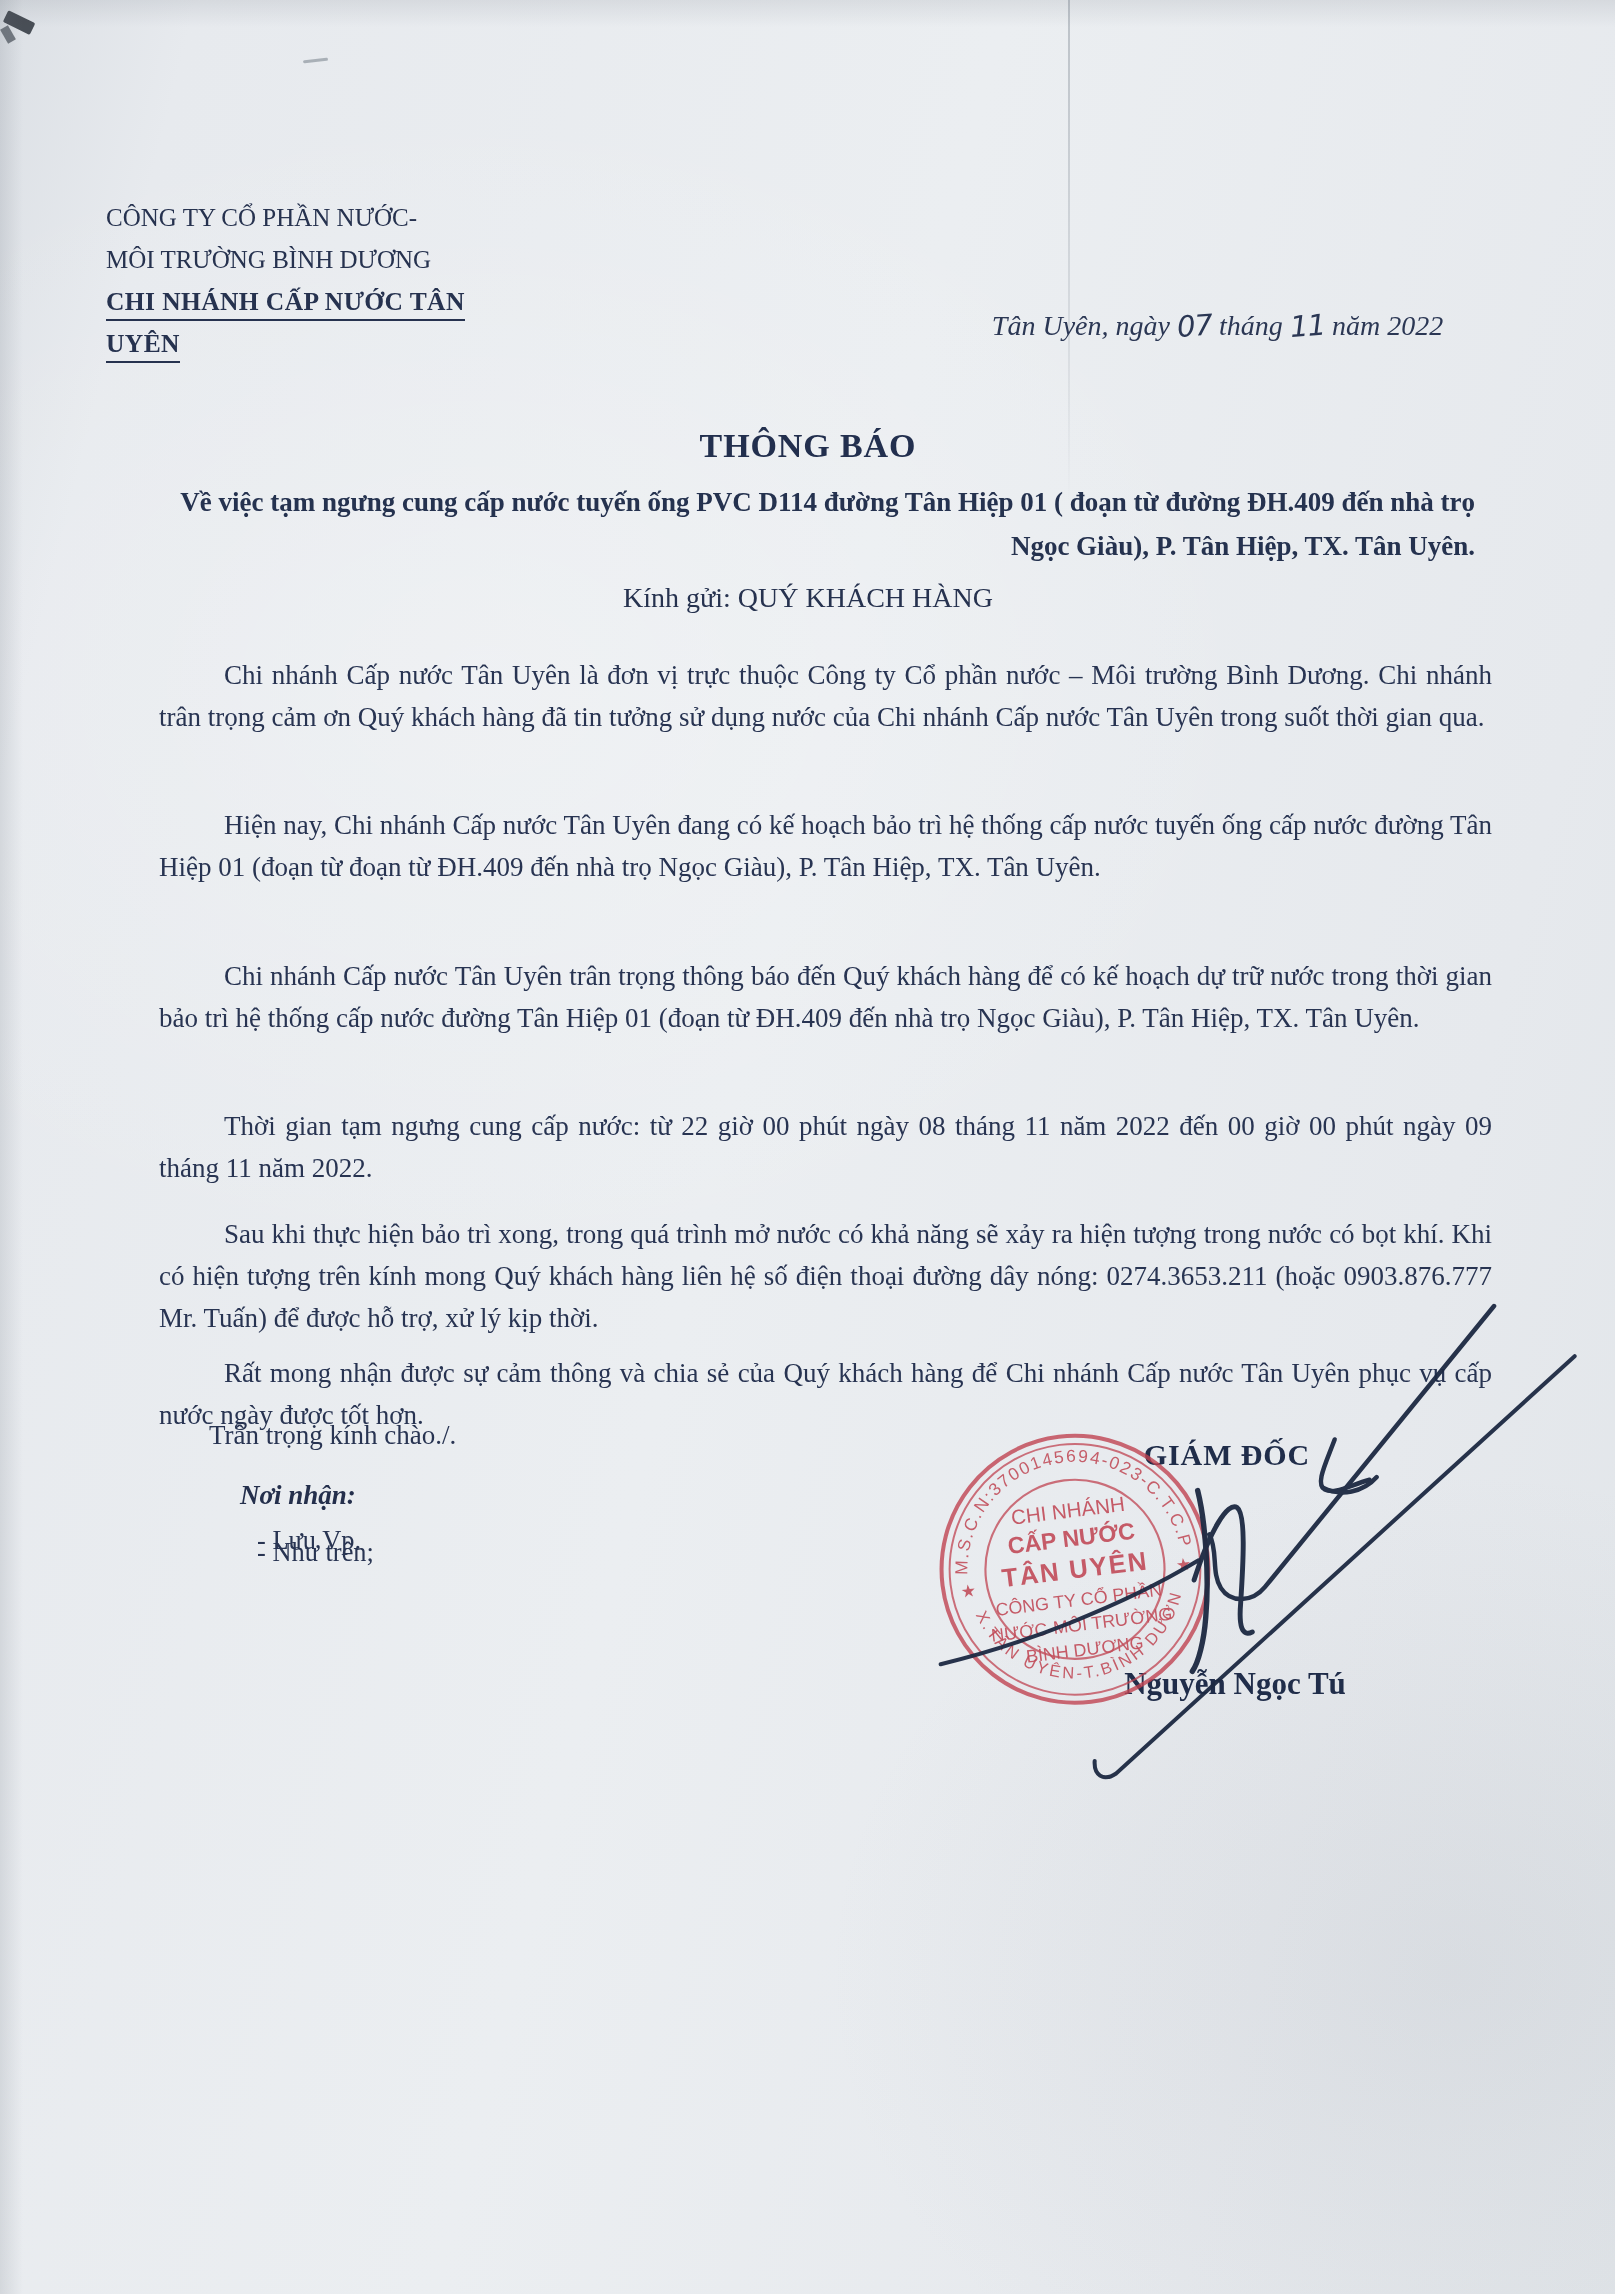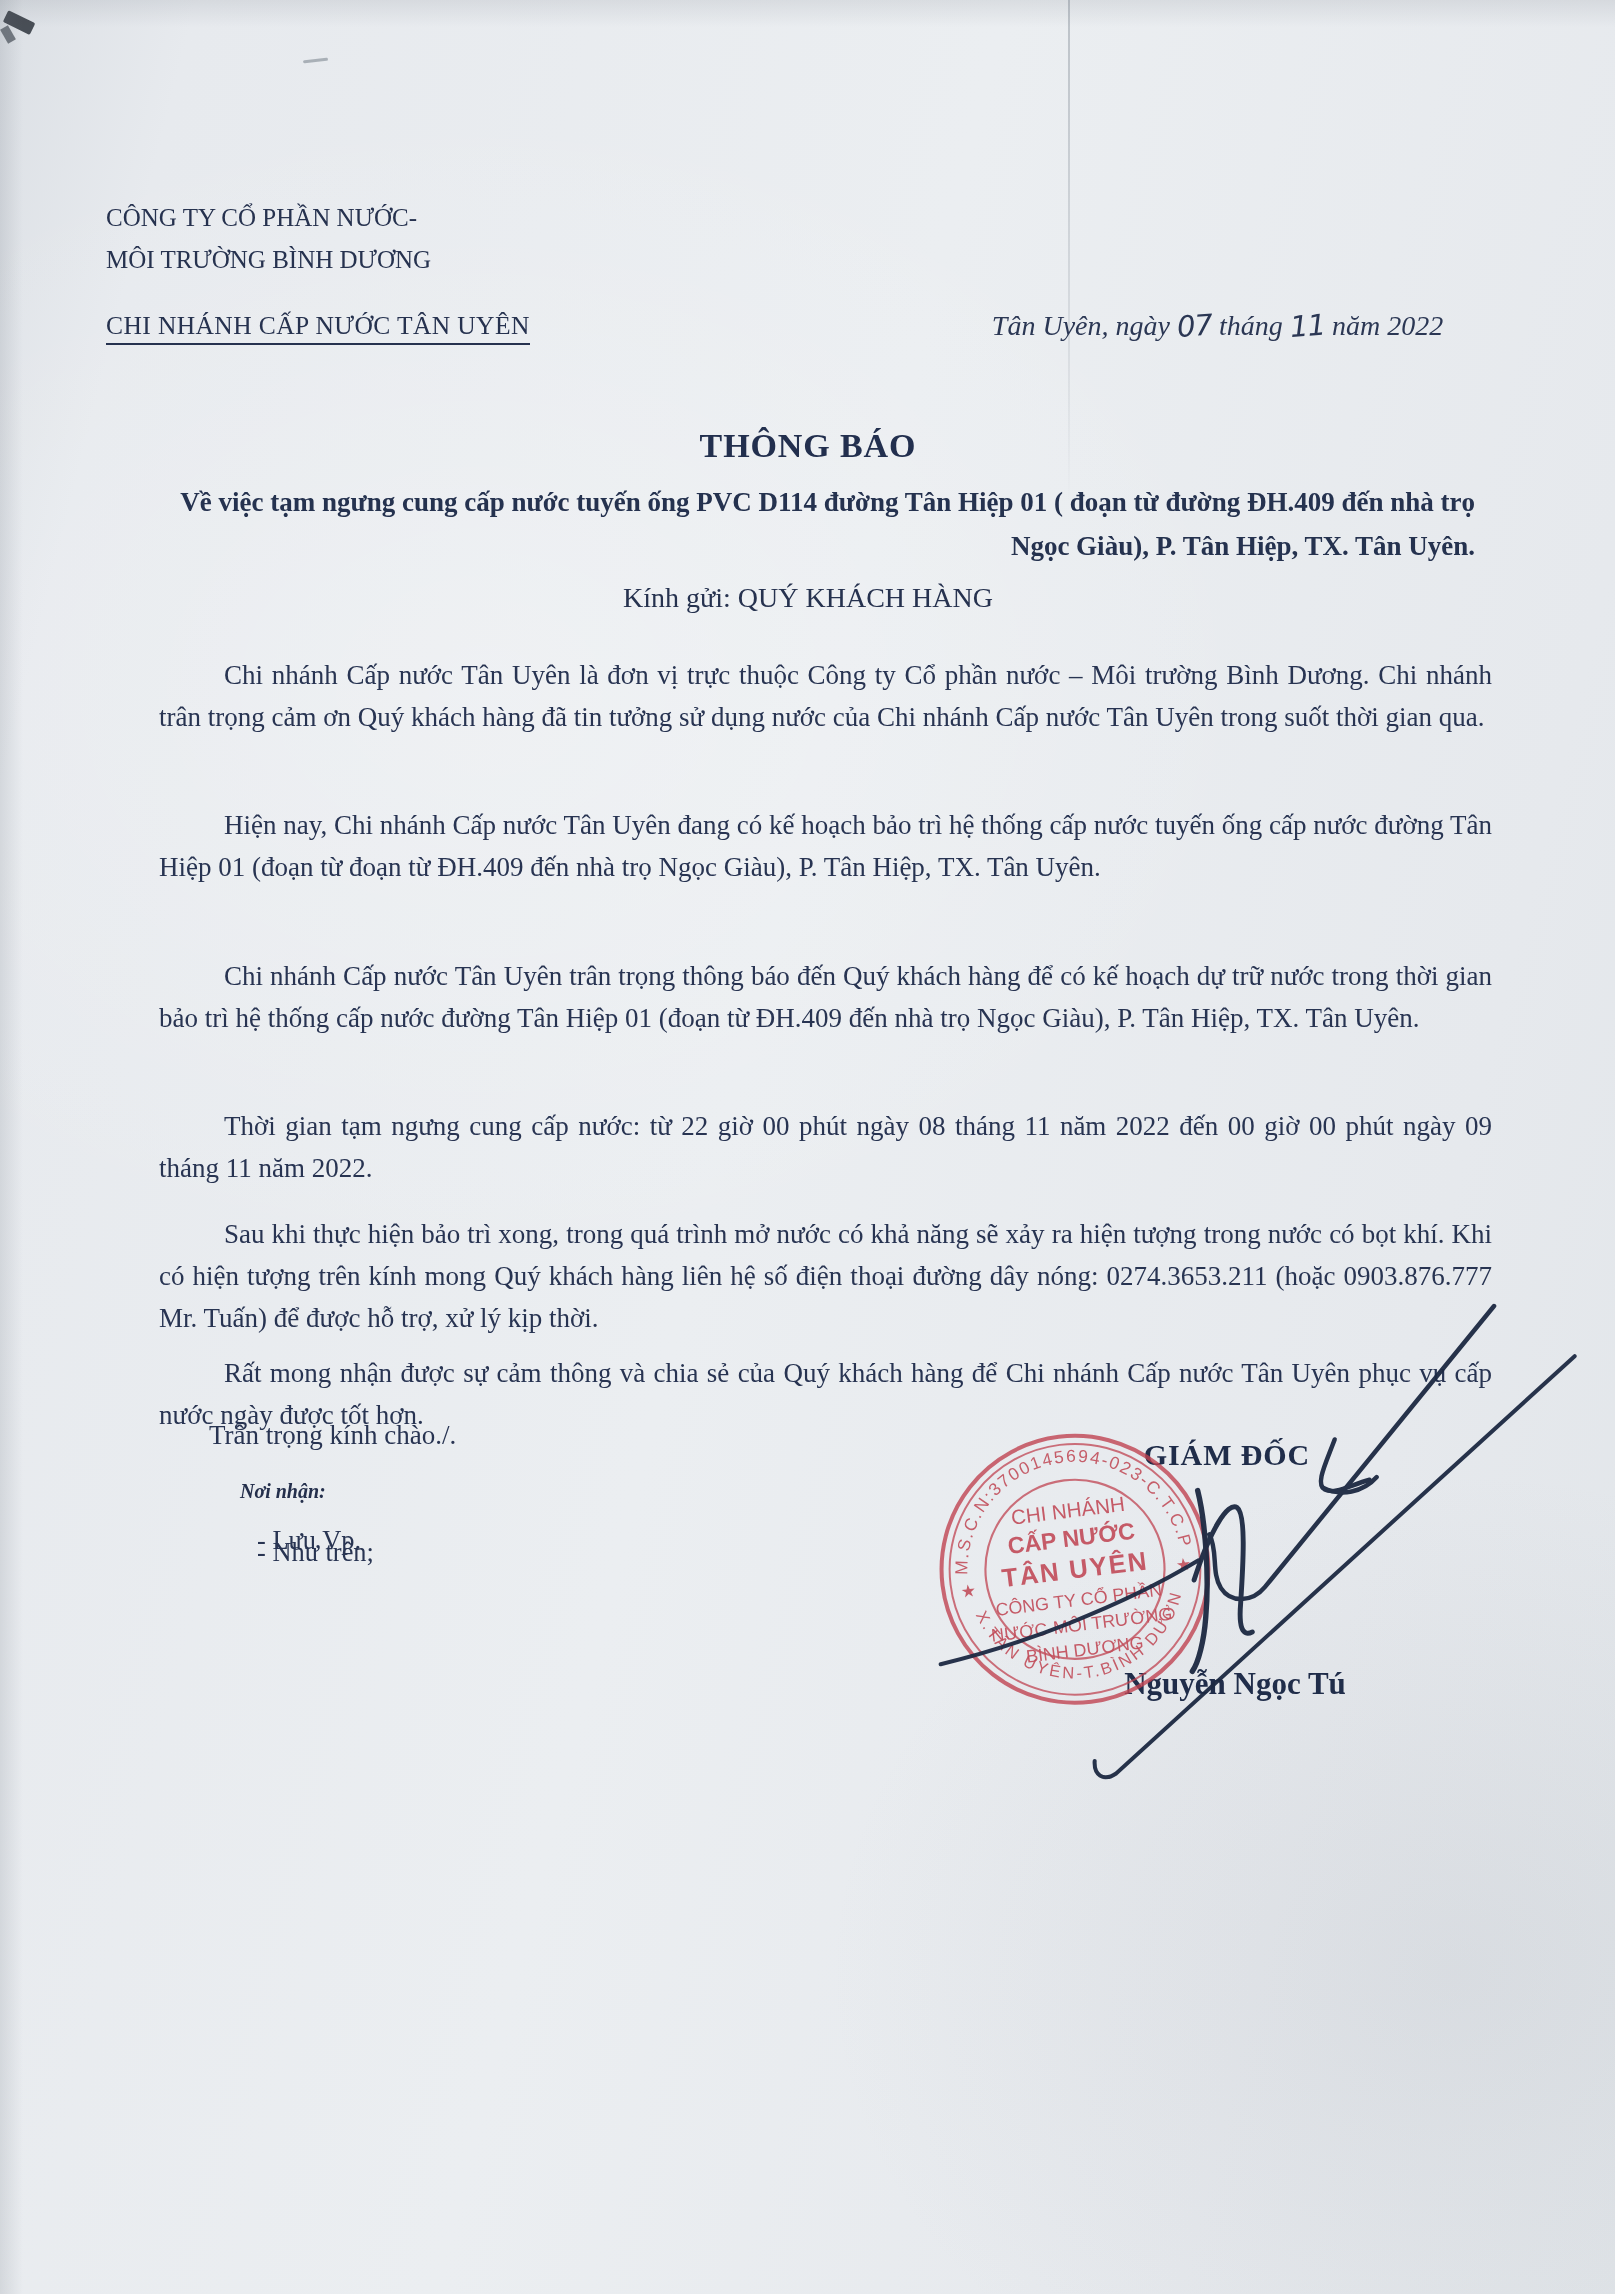--- a/index.html
+++ b/index.html
@@ -19,39 +19,39 @@
   .corner-mark2{position:absolute;left:0px;top:30px;width:16px;height:9px;background:#434a53;opacity:.7;transform:rotate(60deg);}
   .scratch{position:absolute;left:303px;top:59px;width:25px;height:2.7px;background:#949ca4;opacity:.75;transform:rotate(-6deg);border-radius:1.8px;}
   .crease-v{position:absolute;left:1068px;top:0;width:1.8px;height:502px;background:linear-gradient(180deg,rgba(110,120,132,.38),rgba(110,120,132,.10) 80%,rgba(110,120,132,0));}
   .edge-shade-l{position:absolute;left:0;top:0;width:23px;height:100%;background:linear-gradient(90deg,rgba(100,108,120,.16),rgba(100,108,120,0));}
 
   .abs{position:absolute;}
   .c{text-align:left;}
 
   
   .org{left:106px;top:197px;width:433px;font-size:25px;line-height:42px;color:#26324f;}
-  .org-l3{font-weight:normal;font-size:25.5px;letter-spacing:0.4px;margin-top:24px;}
+  .org-l3{font-weight:bold;font-size:25.5px;letter-spacing:0.4px;}
   .org-l3 span{border-bottom:2.7px solid #26324f;padding-bottom:2.7px;}
   .nat{left:802px;top:192px;width:690px;color:#22304e;}
   .nat-l1{font-weight:bold;font-size:27px;line-height:41px;letter-spacing:0.3px;}
   .nat-l2{font-weight:bold;font-size:28px;line-height:43px;}
   .nat-l2 span{border-bottom:2.7px solid #22304e;padding-bottom:1.8px;}
   .date-line{left:922px;top:308px;width:591px;text-align:center;font-style:italic;font-size:28px;color:#2b3754;}
   .hand{font-family:"DejaVu Sans",sans-serif;font-style:italic;font-size:29px;display:inline-block;transform:rotate(-4deg) translateY(0.9px);letter-spacing:-0.9px;}
 
   .title{left:141px;top:427px;width:1334px;text-align:center;font-weight:bold;font-size:34px;letter-spacing:0.9px;color:#222f4e;}
   .subtitle{left:141px;top:480px;width:1334px;text-align:right;font-weight:bold;font-size:27px;line-height:44px;color:#25324f;}
   .salutation{left:141px;top:582px;width:1334px;text-align:center;font-size:28px;color:#26324f;}
 
   .body-p{left:143px;width:1333px;font-size:27px;line-height:42px;text-align:justify;text-indent:65px;color:#283452;margin:16px;}
   .p1{top:638px;} .p2{top:788px;} .p3{top:939px;} .p4{top:1089px;}
   .p5{top:1197px;} .p6{top:1336px;}
   .closing{left:209px;top:1420px;font-size:27px;color:#283452;}
 
-  .recipients-label{left:240px;top:1480px;font-weight:bold;font-style:italic;font-size:20px;color:#242f4c;}
+  .recipients-label{left:240px;top:1480px;font-weight:bold;font-style:italic;font-size:27px;color:#242f4c;}
   .recipient-item{left:257px;font-size:26.4px;color:#283452;}
   .r1{top:1537px;} .r2{top:1525px;}
 
   .director{left:1048px;top:1438px;width:358px;text-align:center;font-weight:bold;font-size:30px;letter-spacing:0.9px;color:#202d4a;}
   .signer-name{left:1056px;top:1666px;width:358px;text-align:center;font-weight:bold;font-size:31px;color:#202d4a;}
 
   .sig-svg{position:absolute;left:842px;top:1272px;width:774px;height:591px;pointer-events:none;}
   .stamp-sans{font-family:"Liberation Sans","DejaVu Sans",sans-serif;}
 </style>
 </head>

